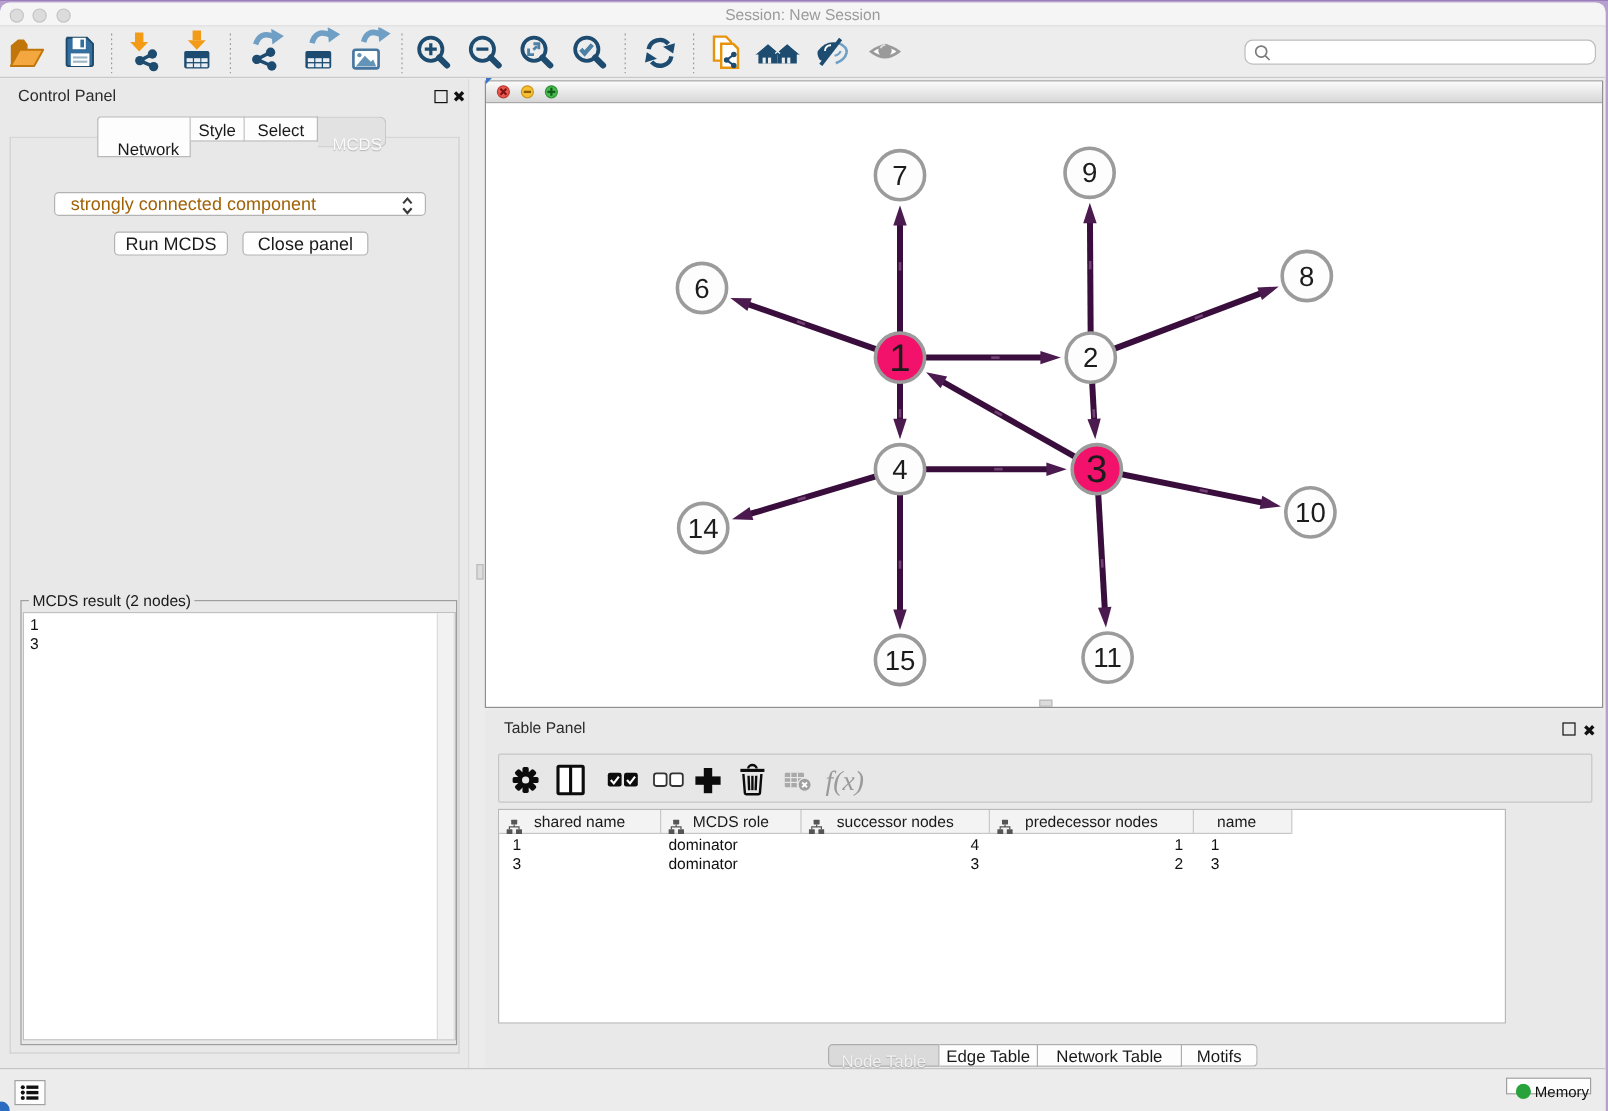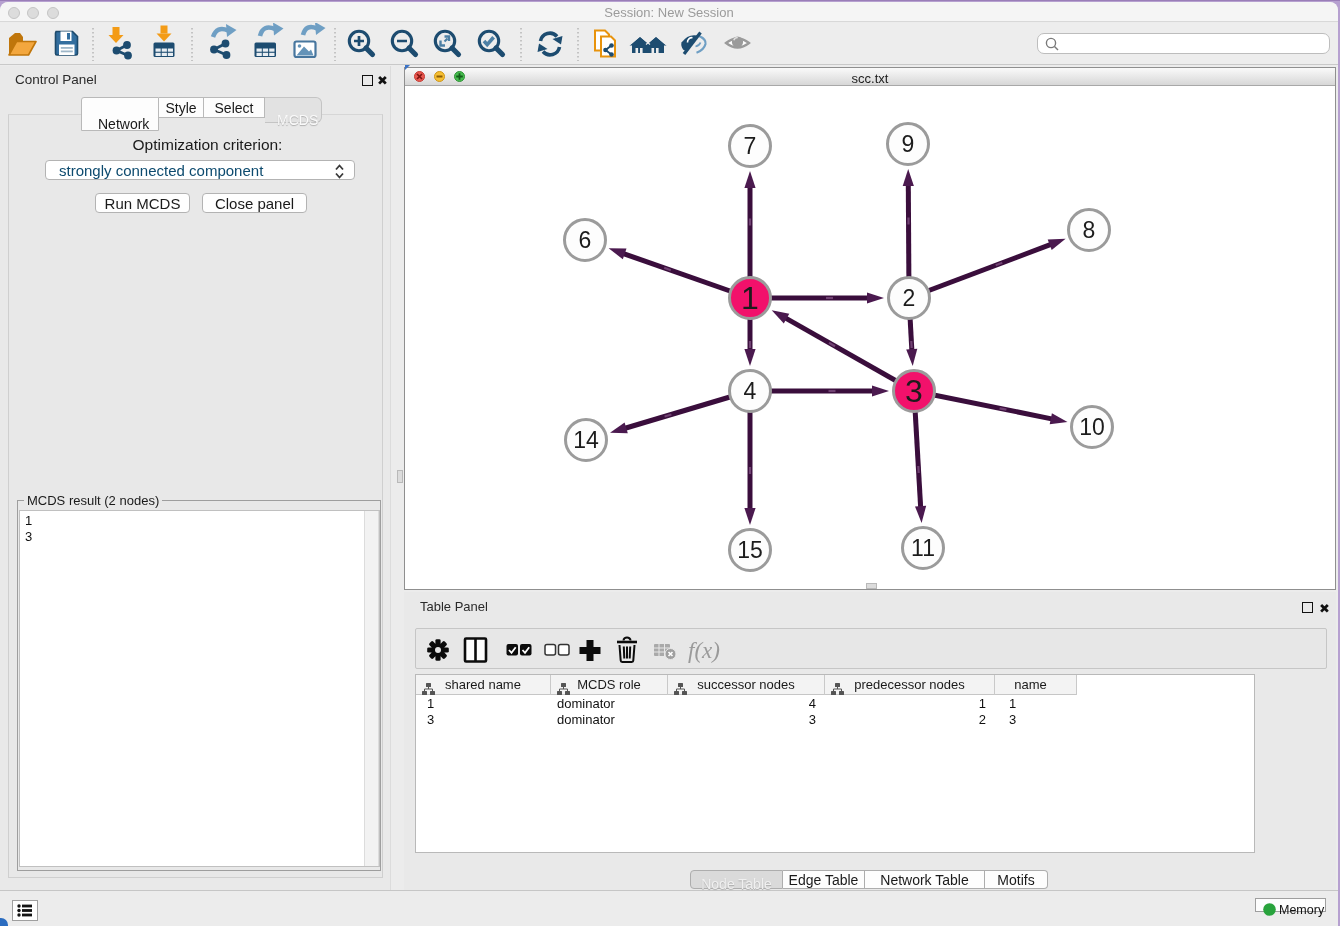--- a/index.html
+++ b/index.html
@@ -16,21 +16,21 @@
 
 #cpanel { position:absolute; left:0; top:64px; width:391px; height:824px; background:#e9e9e9; border-right:1px solid #dcdcdc; }
 #cptitle { position:absolute; left:15px; top:6px; font-size:13.5px; color:#2b2b2b; }
 .paneicons { position:absolute; top:7px; font-size:13px; color:#111; }
 .tabs { position:absolute; top:31px; height:21px; display:flex; z-index:2; }
 .tab { height:21px; line-height:20px; padding:0 12px; font-size:14px; background:#fdfdfd; border:1px solid #b9b9b9; border-left:none; color:#1a1a1a; }
 .tab.first { border-left:1px solid #b9b9b9; border-radius:3px 0 0 0; }
 .tab.sel { background:#e2e2e2; color:#fafafa; border-color:#c4c4c4; border-radius:0 6px 6px 0; text-shadow:0 1px 1px #adadad; position:relative; z-index:2; }
 #cpcontent { position:absolute; left:8px; top:48px; width:375px; height:764px; background:#e8e8e8; border:1px solid #cfcfcf; border-top:1px solid #d6d6d6; }
 #optlabel { position:absolute; left:12px; top:21px; width:100%; text-align:center; font-size:15.5px; color:#1a1a1a; }
-#combo { position:absolute; left:36px; top:45px; width:310px; height:20px; background:#fff; border:1px solid #b3b3b3; border-radius:4px; font-size:15px; color:#0c4a6e; line-height:19px; padding-left:13px; }
+#combo { position:absolute; left:36px; top:45px; width:310px; height:20px; background:#fff; border:1px solid #b3b3b3; border-radius:4px; font-size:15px; color:#a16207; line-height:19px; padding-left:13px; }
 .btn { position:absolute; height:20px; background:#fefefe; border:1px solid #b3b3b3; border-radius:4px; font-size:15px; color:#1a1a1a; text-align:center; line-height:19px; }
 #fieldset { position:absolute; left:8px; top:385px; width:364px; height:371px; border:1px solid #9e9e9e; }
 #fslegend { position:absolute; left:6px; top:-8px; background:#e8e8e8; padding:0 3px; font-size:13px; color:#1a1a1a; }
 #fsinner { position:absolute; left:1px; top:9px; width:361px; height:357px; background:#fff; border:1px solid #c0c0c0; font-size:13px; color:#111; padding:2px 0 0 5px; line-height:16px; }
 #fsscroll { position:absolute; left:346px; top:10px; width:15px; height:355px; background:#f2f2f2; border-left:1px solid #dcdcdc; border-right:1px solid #dcdcdc; }
 
 #sccwin { position:absolute; left:404px; top:65px; width:932px; height:523px; border:1px solid #8f8f8f; background:#fff; }
 #scctbar { position:absolute; left:0; top:0; width:930px; height:18px; background:linear-gradient(#fafafa,#d7d7d7); border-bottom:1px solid #a8a8a8; }
 #scctitle { position:absolute; left:0; top:3px; width:100%; text-align:center; font-size:13px; color:#1c1c1c; }
 .mac { position:absolute; top:3px; width:11px; height:11px; border-radius:50%; }
@@ -190,21 +190,20 @@
     <div id="cptitle">Control Panel</div>
     <div style="position:absolute; left:362px; top:9px; width:11px; height:11px; border:1.5px solid #111;"></div>
     <div class="paneicons" style="left:377px;">✖</div>
     <div class="tabs" style="left:81px;">
       <div class="tab first" style="width:78px; padding:16px; text-align:center;">Network</div>
       <div class="tab" style="width:45px; padding:0; text-align:center;">Style</div>
       <div class="tab" style="width:61px; padding:0; text-align:center;">Select</div>
       <div class="tab sel" style="width:57px; padding:12px; text-align:center;">MCDS</div>
     </div>
     <div id="cpcontent">
-      <div id="optlabel">Optimization criterion:</div>
       <div id="combo">strongly connected component<svg width="11" height="17" style="position:absolute;right:9px;top:2px;">
             <path d="M2,6.5 L5.5,2.5 L9,6.5 M2,10.5 L5.5,14.5 L9,10.5" fill="none" stroke="#3a3a3a" stroke-width="1.8"></path>
           </svg></div>
       <div class="btn" style="left:86px; top:78px; width:95px;">Run MCDS</div>
       <div class="btn" style="left:193px; top:78px; width:105px;">Close panel</div>
       <div id="fieldset">
         <div id="fslegend">MCDS result (2 nodes)</div>
         <div id="fsinner">1<br>3</div>
         <div id="fsscroll"></div>
       </div>
@@ -220,21 +219,20 @@
       <div class="mac" style="left:29px; background:#f6bf33; border:1px solid #cf9616;">
           <svg width="9" height="9" style="position:absolute;left:0;top:0;">
             <path d="M1.5,4.5 L7.5,4.5" stroke="#8a5d06" stroke-width="1.8"></path>
           </svg>
         </div>
       <div class="mac" style="left:49px; background:#46bb4e; border:1px solid #2e9236;">
           <svg width="9" height="9" style="position:absolute;left:0;top:0;">
             <path d="M4.5,1.2 L4.5,7.8 M1.2,4.5 L7.8,4.5" stroke="#115c18" stroke-width="1.8"></path>
           </svg>
         </div>
-      <div id="scctitle">scc.txt</div>
     </div>
     <svg id="graph" width="930" height="502" style="position:absolute; left:0; top:19px;">
 <g stroke="#3a0e3c" stroke-width="5">
           <line x1="345.0" y1="211.0" x2="345.0" y2="99.0"></line>
           <line x1="345.0" y1="211.0" x2="217.7" y2="166.3"></line>
           <line x1="345.0" y1="211.0" x2="464.0" y2="211.0"></line>
           <line x1="345.0" y1="211.0" x2="345.0" y2="264.0"></line>
           <line x1="504.0" y1="211.0" x2="503.3" y2="97.0"></line>
           <line x1="504.0" y1="211.0" x2="646.6" y2="157.1"></line>
           <line x1="504.0" y1="211.0" x2="506.9" y2="264.1"></line>

